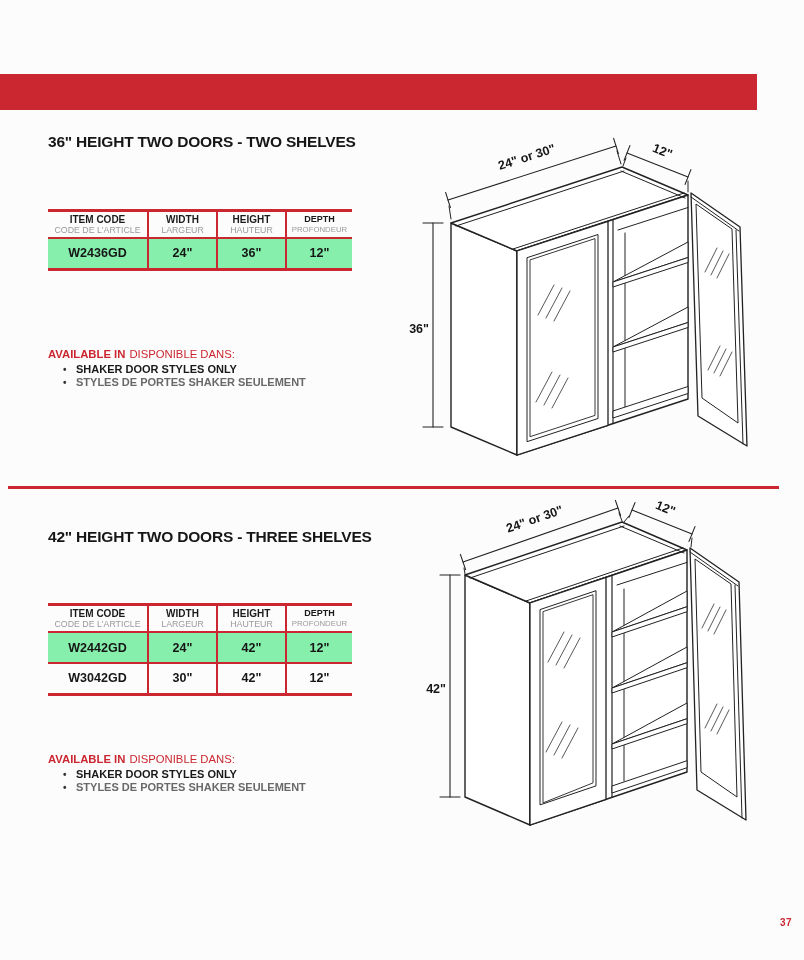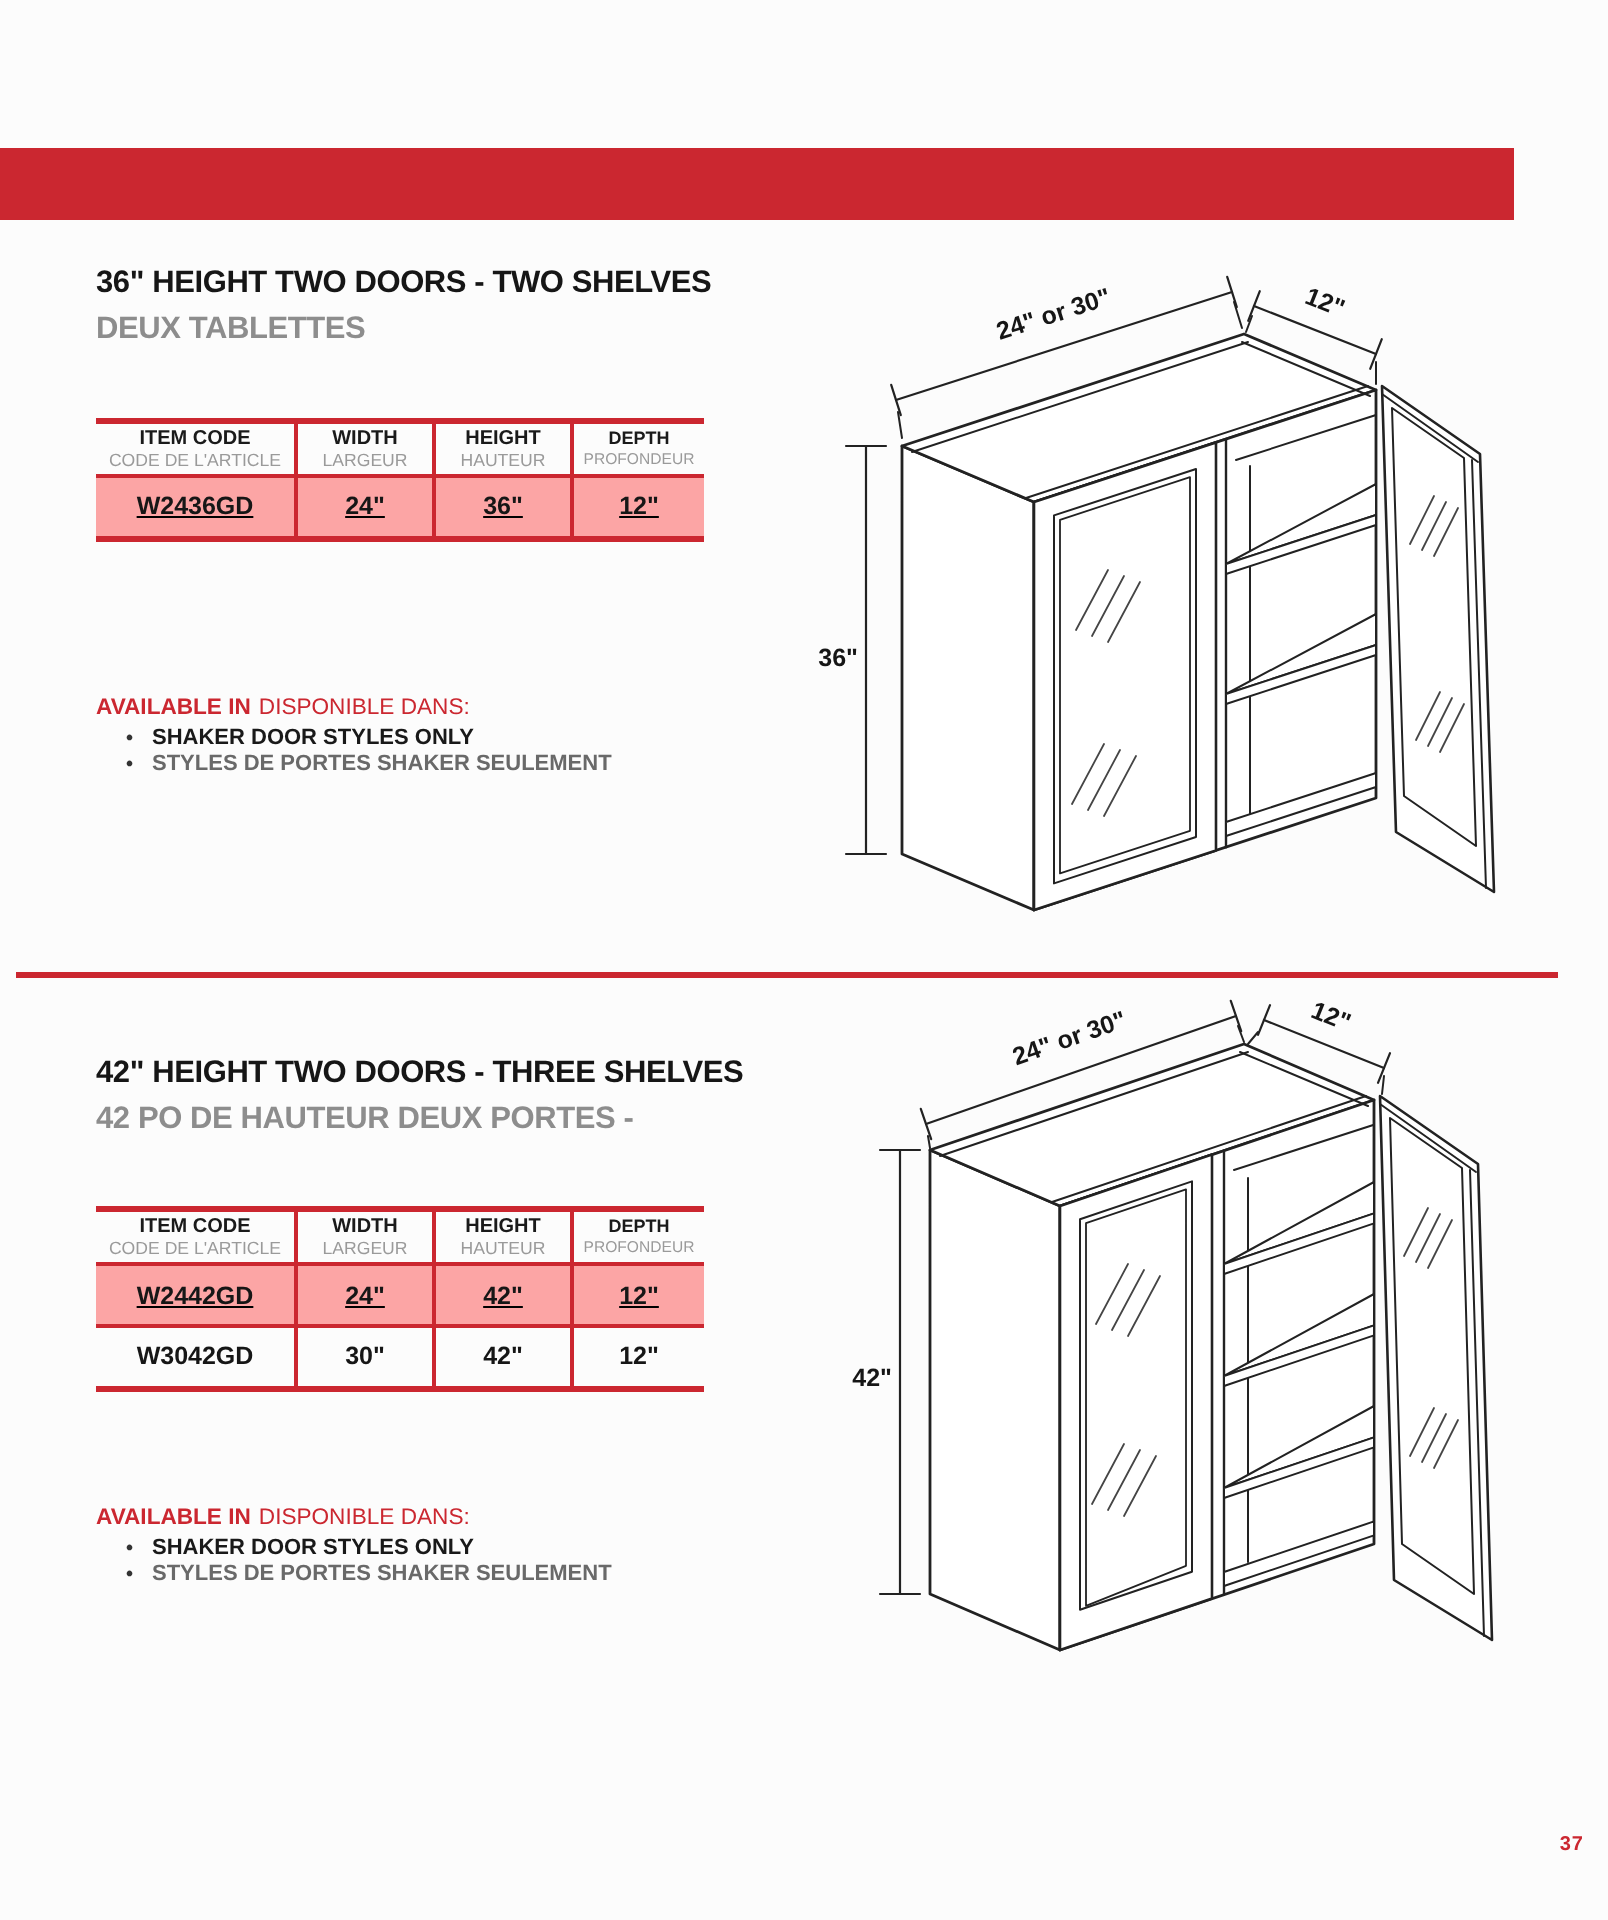--- a/index.html
+++ b/index.html
@@ -9,21 +9,21 @@
   .abs{ position:absolute; }
   .redbar{ left:0; top:74px; width:757px; height:36px; background:var(--red); }
   .title{ left:48px; font-size:15.5px; font-weight:bold; color:#161616; letter-spacing:-0.2px; white-space:nowrap; }
   .subtitle{ left:48px; font-size:15.5px; color:#8d8d8d; line-height:19.5px; letter-spacing:-0.2px; font-weight:bold; }
   .spec{ left:48px; width:304px; border-collapse:collapse; table-layout:fixed;
          border-top:3px solid var(--red); border-bottom:3px solid var(--red); }
   .spec th,.spec td{ text-align:center; vertical-align:middle; }
   .spec th{ height:26px; padding:2px 0; }
   .spec thead tr{ border-bottom:2.5px solid var(--red);margin-top:32px; }
   .spec td{ height:31px; font-size:12.5px; font-weight:bold; color:#161616; }
-  .spec tbody tr.shade{ background:#fca5a5; border-bottom:2px solid var(--red);text-decoration:underline; }
+  .spec tbody tr.shade{ background:#86efac; border-bottom:2px solid var(--red); }
   .spec th + th, .spec td + td{ border-left:2.5px solid var(--red); }
   .en{ font-size:10px; font-weight:bold; color:#1a1a1a; line-height:11px; }
   .fr{ font-size:8.8px; font-weight:normal; color:#9a9a9a; line-height:10px; }
   .cold .en{ font-size:9px; }
   .cold .fr{ font-size:7.8px; }
   .avail{ left:48px; width:340px; }
   .avail .head{ font-size:11.3px; color:var(--red); font-weight:bold; }
   .avail .head .fr2{ font-weight:normal; margin-left:4px;margin-top:27px; }
   .avail ul{ list-style:none; margin:3px 0 0 15px; }
   .avail li{ font-size:11px; font-weight:bold; line-height:13.4px; white-space:nowrap; }
@@ -37,21 +37,20 @@
   svg text{ font-family:"Liberation Sans", sans-serif; }
 </style>
 </head>
 <body>
 
 <div class="abs redbar"></div>
 
 <section>
   <h2 class="abs title" style="top:133px">36" HEIGHT TWO DOORS - TWO SHELVES</h2>
   <div class="abs subtitle" style="top:155px">
-    <div>DEUX TABLETTES</div>
   </div>
 
   <table class="abs spec" style="top:209px">
     <colgroup>
         <col style="width:100px">
         <col style="width:69px">
         <col style="width:69px">
         <col style="width:66px">
       </colgroup>
     <thead>
@@ -145,21 +144,20 @@
       <text transform="translate(128,31) rotate(-17.8)" text-anchor="middle" fill="#161616" font-weight="bold" font-size="12.5">24" or 30"</text>
       <text transform="translate(261,25) rotate(21.5)" text-anchor="middle" fill="#161616" font-weight="bold" font-size="12.5">12"</text>
     </svg>
 </section>
 
 <div class="abs divider"></div>
 
 <section>
   <h2 class="abs title" style="top:528px">42" HEIGHT TWO DOORS - THREE SHELVES</h2>
   <div class="abs subtitle" style="top:550px">
-    <div>42 PO DE HAUTEUR DEUX PORTES -</div>
   </div>
 
   <table class="abs spec" style="top:603px">
     <colgroup>
         <col style="width:100px">
         <col style="width:69px">
         <col style="width:69px">
         <col style="width:66px">
       </colgroup>
     <thead>

